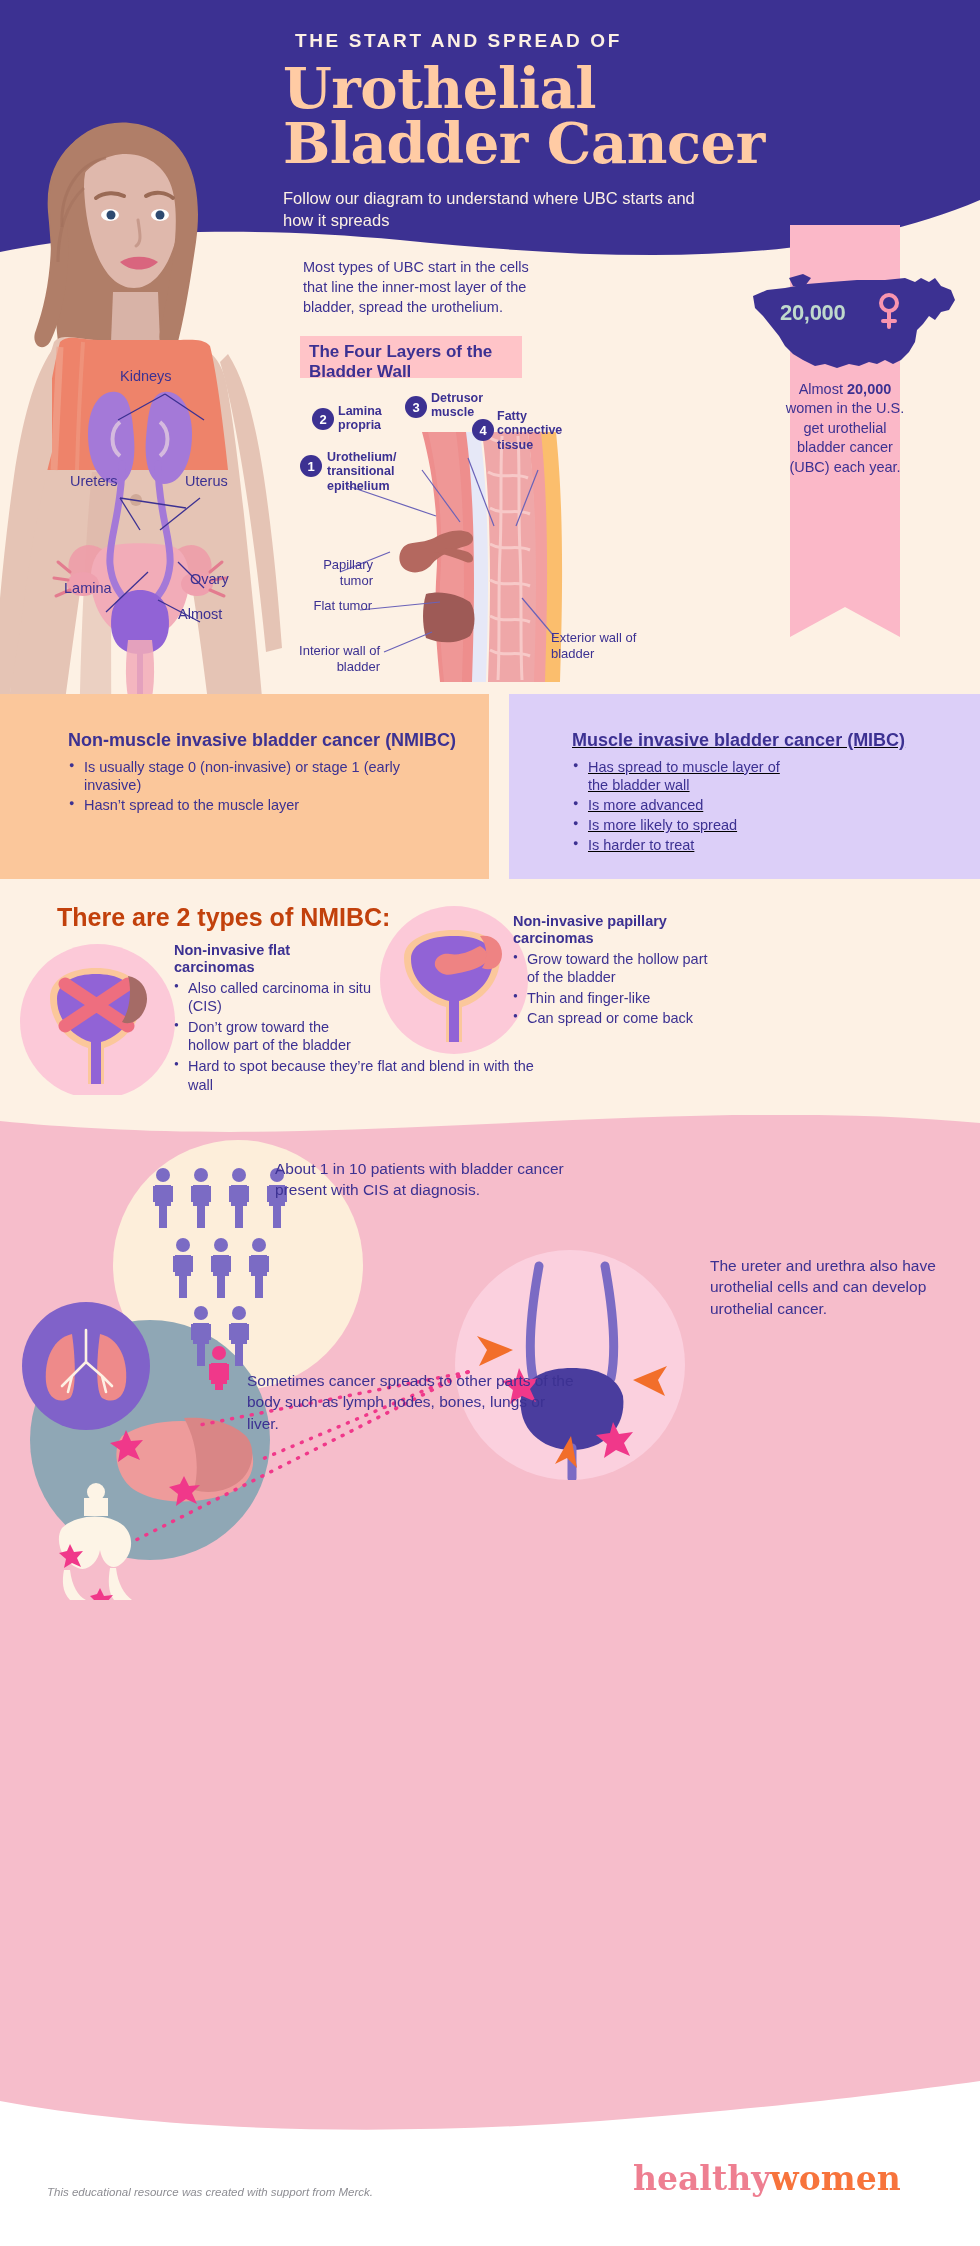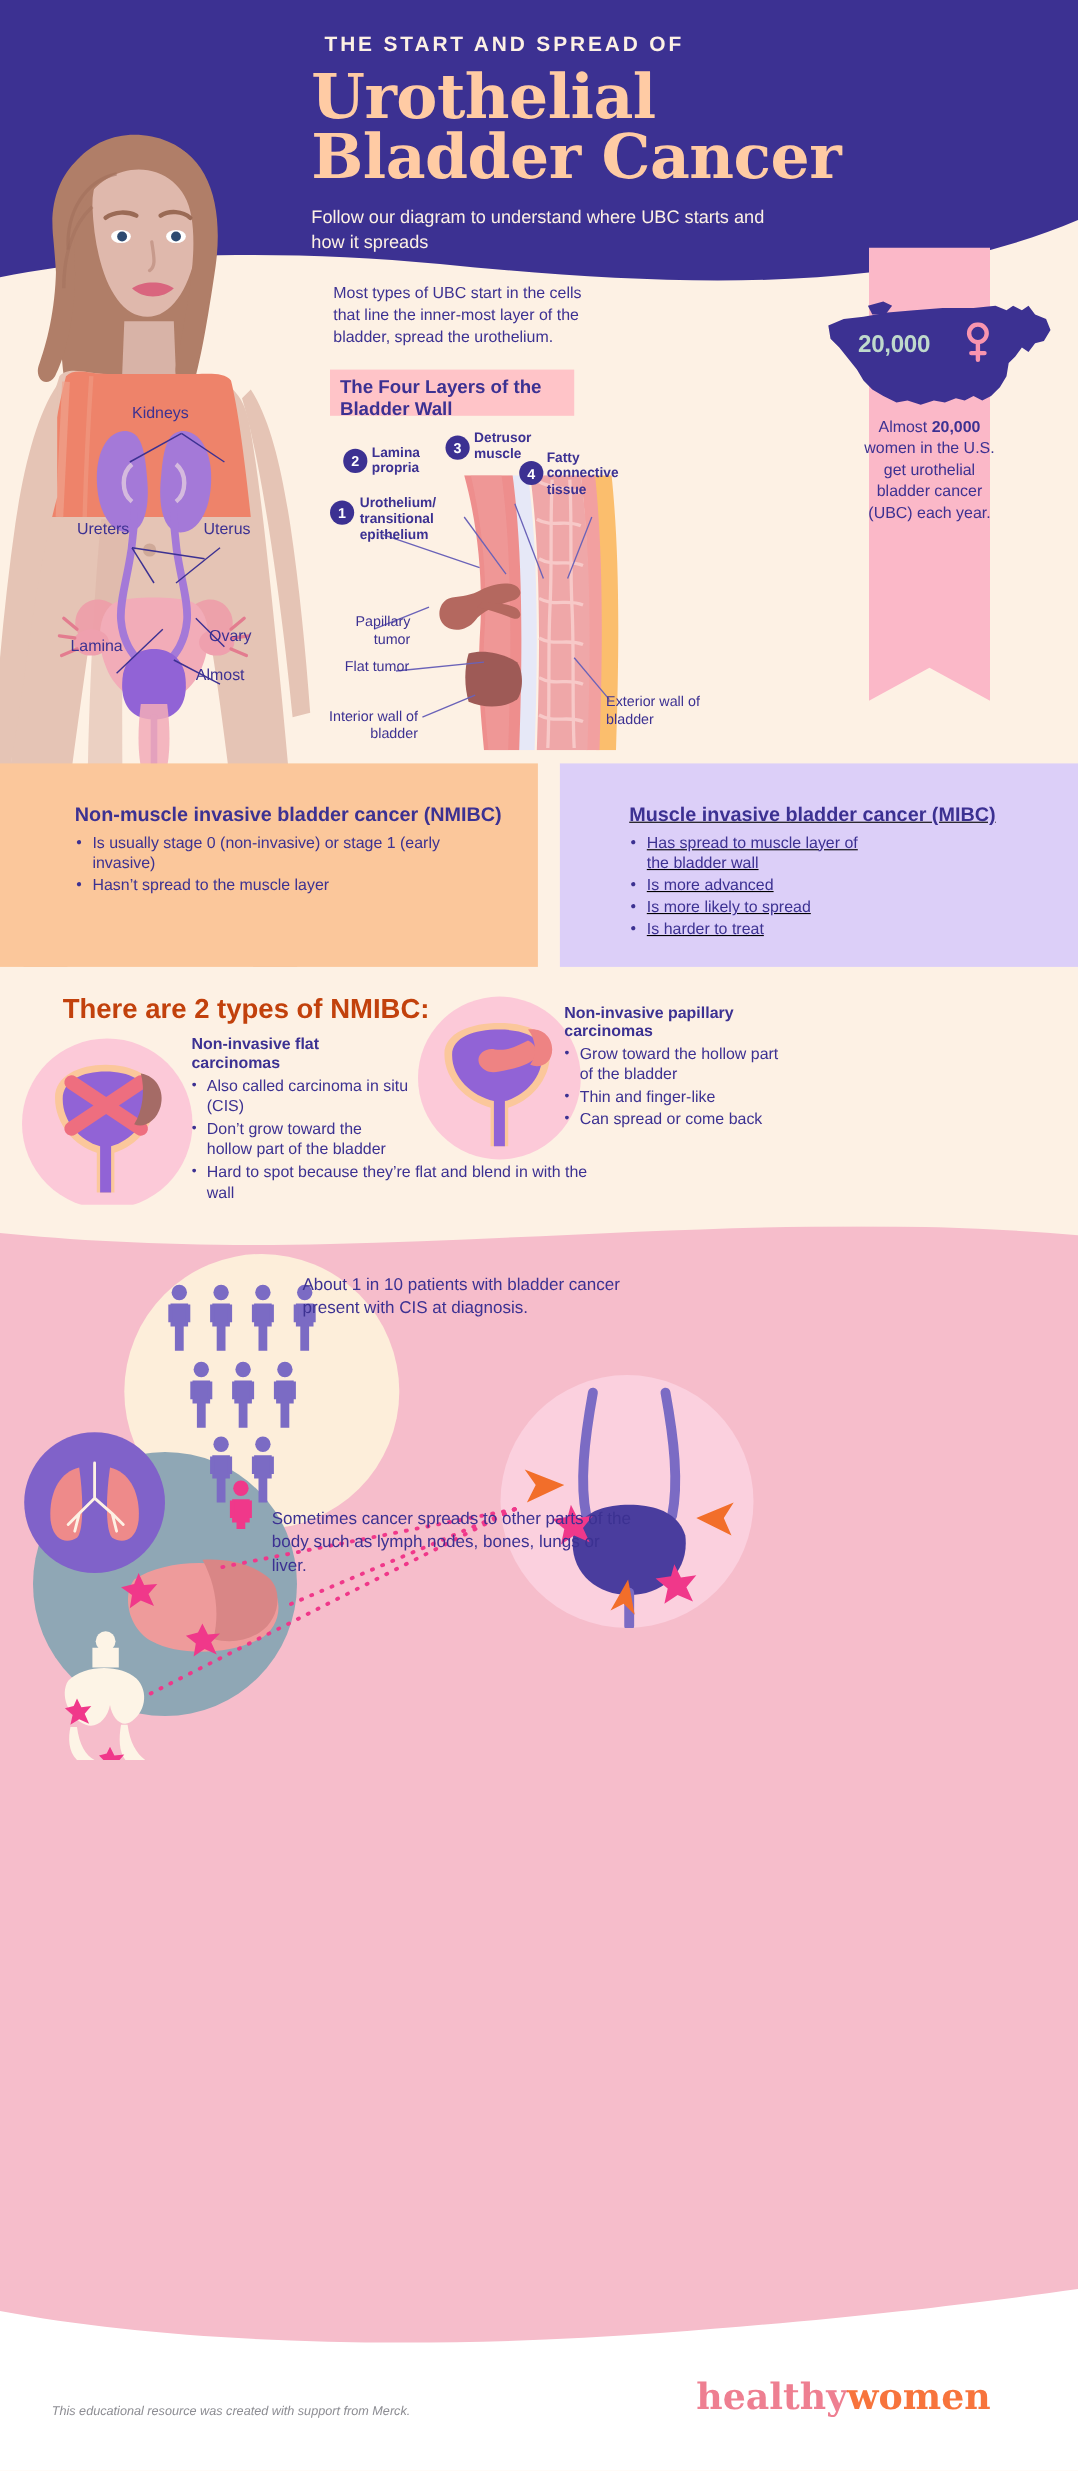--- a/index.html
+++ b/index.html
@@ -556,19 +556,20 @@
   </svg>
 
   <svg class="dots-svg" viewBox="0 0 560 370">
     <g stroke="#F0388A" stroke-width="3.5" stroke-dasharray="1 9" stroke-linecap="round" fill="none">
       <path d="M408 122 L200 210"></path>
       <path d="M408 122 L135 176"></path>
       <path d="M408 122 L72 292"></path>
     </g>
   </svg>
 
+  <div class="ptxt ptxt-2">The ureter and urethra also have urothelial cells and can develop urothelial cancer.</div>
   <div class="ptxt ptxt-3">Sometimes cancer spreads to other parts of the body such as lymph nodes, bones, lungs or liver.</div>
 
   <div class="footer"></div>
   <div class="credit">This educational resource was created with support from Merck.</div>
   <div class="logo"><span class="h1c">healthy</span><span class="h2c">women</span></div>
 
 </div>
 
 </body></html>

